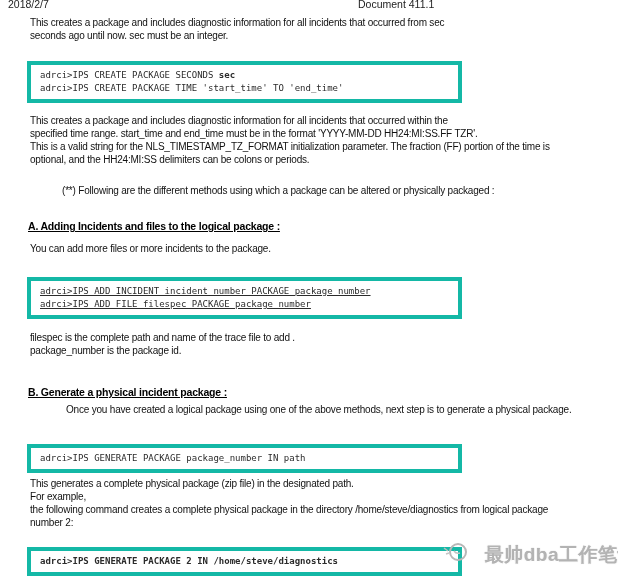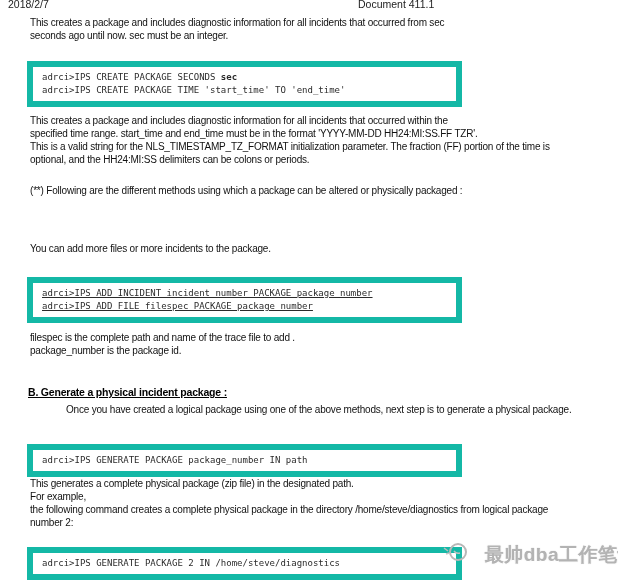--- a/index.html
+++ b/index.html
@@ -39,21 +39,21 @@
     text-decoration:underline;
     letter-spacing:-0.2px;
     white-space:pre;
     color:#000;
   }
   .codeblock{
     position:absolute;
     left:27px;
     width:435px;
     box-sizing:border-box;
-    border:6px solid #14b8a6;
+    border:4px solid #14b8a6;
     background:#ffffff;
     padding:4px 9px;
     font-family:"DejaVu Sans Mono", monospace;
     font-size:9px;
     line-height:13px;
     color:#2b2b2b;
     white-space:pre;
   }
   .codeblock .bold-var{font-weight:bold;}
   #watermark{
@@ -86,43 +86,44 @@
 seconds ago until now. sec must be an integer.</div>
 
   <div class="codeblock" style="top:61px;"><span>adrci&gt;IPS CREATE PACKAGE SECONDS </span><span class="bold-var">sec</span>
 <span>adrci&gt;IPS CREATE PACKAGE TIME 'start_time' TO 'end_time'</span></div>
 
   <div class="para" style="top:114px;">This creates a package and includes diagnostic information for all incidents that occurred within the
 specified time range. start_time and end_time must be in the format 'YYYY-MM-DD HH24:MI:SS.FF TZR'.
 This is a valid string for the NLS_TIMESTAMP_TZ_FORMAT initialization parameter. The fraction (FF) portion of the time is
 optional, and the HH24:MI:SS delimiters can be colons or periods.</div>
 
-  <div class="para" style="top:184px;">(**) Following are the different methods using which a package can be altered or physically packaged :</div>
+  <div class="para" style="top:184px;margin-left:32px;">(**) Following are the different methods using which a package can be altered or physically packaged :</div>
 
+  <div class="heading" style="top:220px;">A. Adding Incidents and files to the logical package :</div>
 
   <div class="para" style="top:242px;">You can add more files or more incidents to the package.</div>
 
   <div class="codeblock" style="top:277px;text-decoration:underline;"><span>adrci&gt;IPS ADD INCIDENT incident_number PACKAGE package_number</span>
 <span>adrci&gt;IPS ADD FILE filespec PACKAGE package_number</span></div>
 
   <div class="para" style="top:331px;">filespec is the complete path and name of the trace file to add .
 package_number is the package id.</div>
 
   <div class="heading" style="top:363px;margin-top:23px;">B. Generate a physical incident package :</div>
 
   <div class="para" style="top:403px;margin-left:36px;">Once you have created a logical package using one of the above methods, next step is to generate a physical package.</div>
 
   <div class="codeblock" style="top:436px;margin-top:8px;"><span>adrci&gt;IPS GENERATE PACKAGE package_number IN path</span></div>
 
   <div class="para" style="top:477px;">This generates a complete physical package (zip file) in the designated path.
 For example,
 the following command creates a complete physical package in the directory /home/steve/diagnostics from logical package
 number 2:</div>
 
-  <div class="codeblock" style="top:547px;"><span>adrci&gt;IPS GENERATE PACKAGE 2 IN /home/steve/diagnostics</span></div>
+  <div class="codeblock" style="top:547px;font-weight:bold;"><span>adrci&gt;IPS GENERATE PACKAGE 2 IN /home/steve/diagnostics</span></div>
 
   <div id="watermark">
     <span>
       <svg width="26" height="24" viewBox="0 0 26 24">
         <line x1="1" y1="8" x2="5" y2="11" stroke="#bcbcbc" stroke-width="1.5"></line>
         <line x1="3" y1="14" x2="6" y2="13" stroke="#c4c4c4" stroke-width="1.5"></line>
         <circle cx="15" cy="12" r="8" fill="none" stroke="#b7b7b7" stroke-width="2"></circle>
         <path d="M11 11 q2 3 6 2" fill="none" stroke="#c2c2c2" stroke-width="1.5"></path>
       </svg>
     </span>

